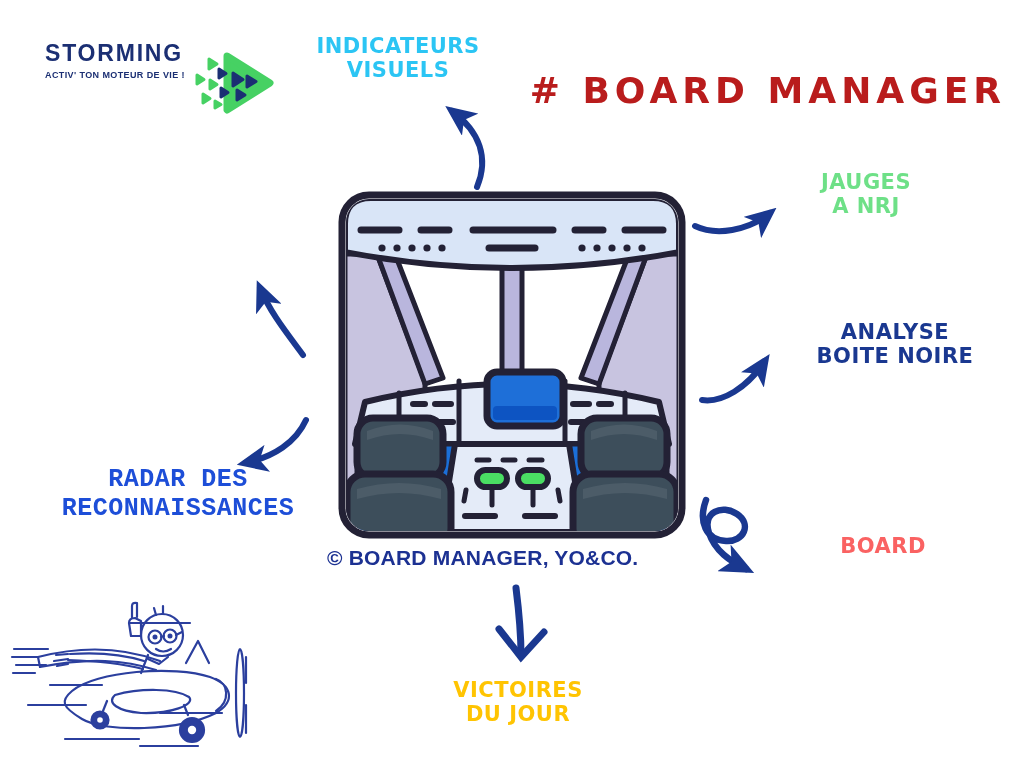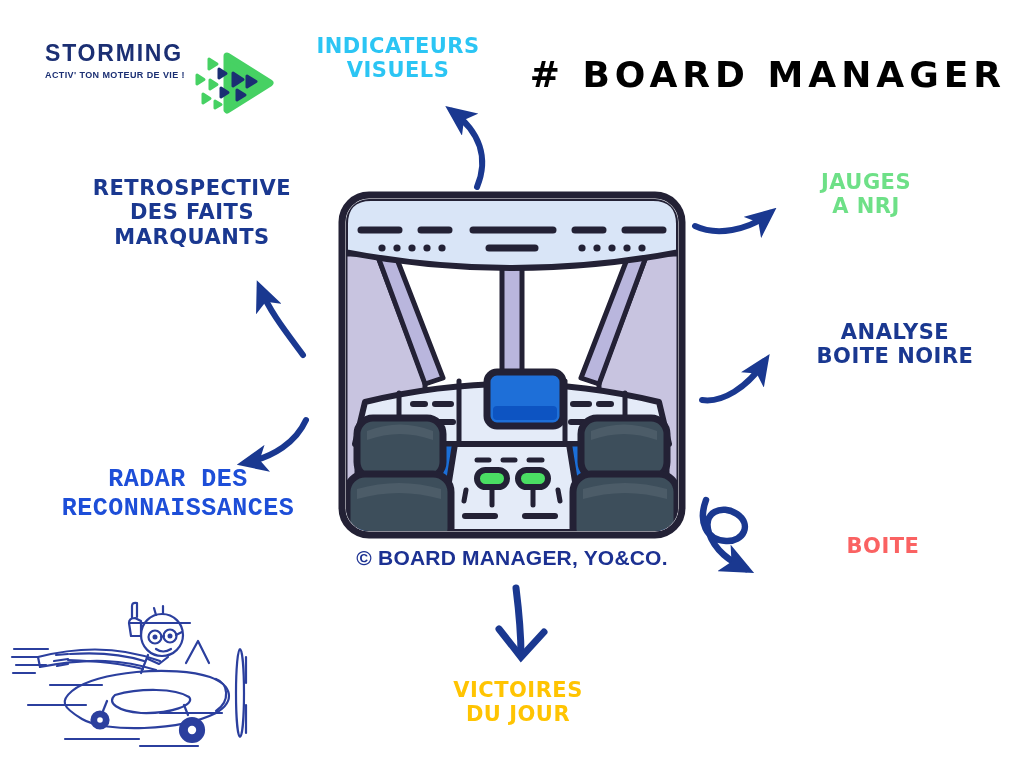--- a/index.html
+++ b/index.html
@@ -8,21 +8,21 @@
   .abs{position:absolute;}
   
   .node{position:absolute;text-align:center;font-weight:bold;font-size:21px;
         line-height:1.16;letter-spacing:.5px;white-space:nowrap;}
   .node .line{display:block;}
   
   .page-title{position:absolute;left:520px;top:54px;width:486px;text-align:right;
               font-weight:bold;font-size:36px;letter-spacing:5px;white-space:nowrap;
               font-family:"DejaVu Sans",sans-serif;}
   
-  .caption{position:absolute;left:327px;top:546px;width:370px;text-align:center;
+  .caption{position:absolute;left:327px;top:546px;width:370px;
            font-weight:bold;font-size:21px;letter-spacing:.2px;
            font-family:"Liberation Sans",sans-serif;}
   
   .logo{position:absolute;left:45px;top:40px;display:flex;align-items:flex-start;}
   .logo-text{font-family:"Liberation Sans",sans-serif;}
   .logo-brand-top{font-size:31px;font-weight:bold;letter-spacing:1px;line-height:1.0;}
   .logo-brand-bottom{font-size:23px;font-weight:bold;letter-spacing:1.8px;line-height:1.15;}
   .logo-tagline{font-size:9px;font-weight:bold;letter-spacing:.4px;margin-top:4px;text-align:center;}
   .logo-mark{margin-left:8px;margin-top:10px;}
   .overlay{position:absolute;left:0;top:0;pointer-events:none;}
@@ -47,45 +47,40 @@
         <path d="M26,19 L33,23.5 L26,28 Z" fill="#1B2F73" stroke="#1B2F73" stroke-width="3"></path>
         <path d="M4,25 L11,29.5 L4,34 Z" fill="#46D163" stroke="#46D163" stroke-width="3"></path>
         <path d="M17,30 L24,34.5 L17,39 Z" fill="#46D163" stroke="#46D163" stroke-width="3"></path>
         <path d="M28,38 L35,42.5 L28,47 Z" fill="#1B2F73" stroke="#1B2F73" stroke-width="3"></path>
         <path d="M10,44 L17,48.5 L10,53 Z" fill="#46D163" stroke="#46D163" stroke-width="3"></path>
         <path d="M22,51 L28,54.5 L22,58 Z" fill="#46D163" stroke="#46D163" stroke-width="3"></path>
       </g>
     </svg>
   </div>
 
-  <div class="page-title" style="color: #000000;"># BOARD MANAGER</div>
+  <div class="page-title" style="color: #b91c1c; margin-top: 16px;"># BOARD MANAGER</div>
 
   <div class="node" style="left: 258px; top: 34px; width: 280px; color: rgb(43, 197, 244);">
     <span class="line">INDICATEURS</span>
     <span class="line">VISUELS</span>
   </div>
 
-  <div class="node" style="left: 42px; top: 176px; width: 300px; color: rgb(26, 56, 144);">
-    <span class="line">RETROSPECTIVE</span>
-    <span class="line">DES FAITS</span>
-    <span class="line">MARQUANTS</span>
-  </div>
 
   <div class="node" style="left: 766px; top: 170px; width: 200px; color: rgb(110, 224, 135);">
     <span class="line">JAUGES</span>
     <span class="line">A NRJ</span>
   </div>
 
   <div class="node" style="left: 770px; top: 320px; width: 250px; color: rgb(26, 56, 144);">
     <span class="line">ANALYSE</span>
     <span class="line">BOITE NOIRE</span>
   </div>
 
   <div class="node" style="left: 783px; top: 534px; width: 200px; color: rgb(250, 98, 98);">
-    <span class="line">BOITE</span>
+    <span class="line">BOARD</span>
   </div>
 
   <div class="node" style="left: 398px; top: 678px; width: 240px; color: rgb(255, 196, 2);">
     <span class="line">VICTOIRES</span>
     <span class="line">DU JOUR</span>
   </div>
 
   <div class="node" style="left: 18px; top: 465px; width: 320px; font-size: 25px; color: #1d4ed8; font-family: Liberation Mono, monospace;">
     <span class="line">RADAR DES</span>
     <span class="line">RECONNAISSANCES</span>

